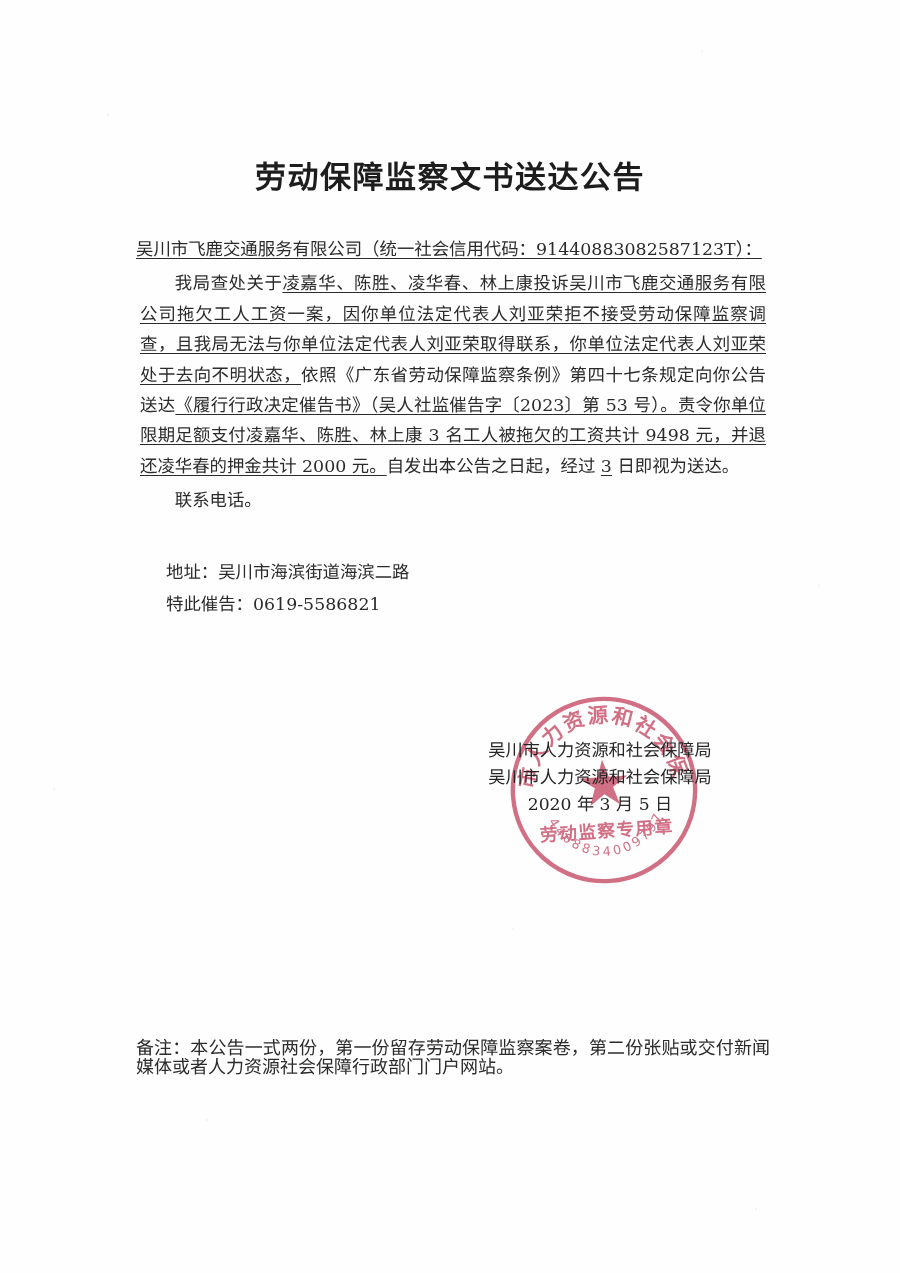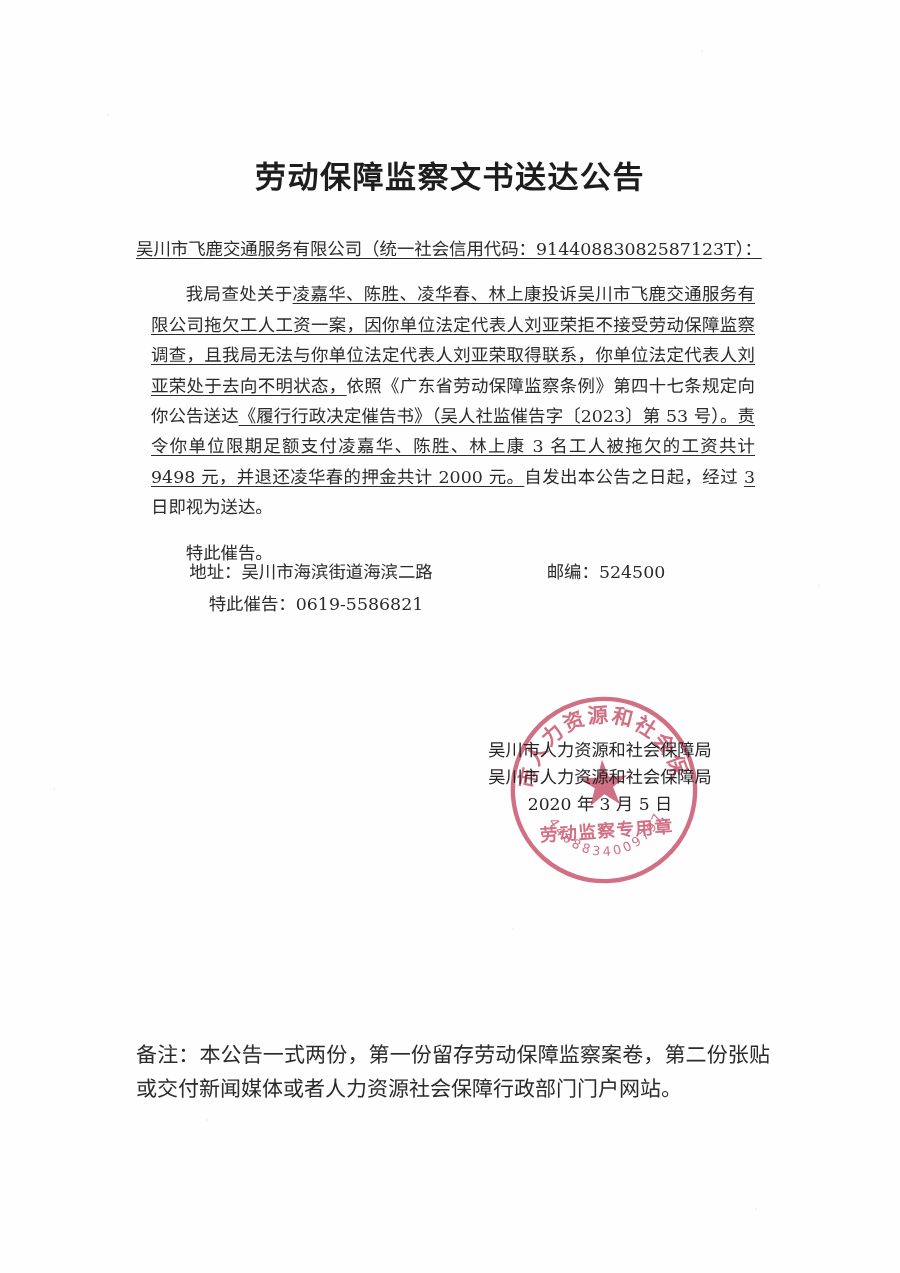--- a/index.html
+++ b/index.html
@@ -64,39 +64,38 @@
   .addressee {
     margin: 12px 0 2px 0;
     text-decoration: underline;
     text-underline-offset: 3px;
     text-decoration-thickness: 1px;
   }
 
   .addressee .tail-colon { text-decoration: none; }
 
   p.para {
-    margin: 15px;
+    margin: 4px;
     text-indent: 2em;
   }
 
   .u {
     text-decoration: underline;
     text-underline-offset: 3px;
     text-decoration-thickness: 1px;
   }
 
   
   .contact-block {
     position: absolute;
     top: 556px;
     left: 166px;
     width: 604px;
     font-size: 17.4px;
     line-height: 32px;
-    text-align: center;
   }
   .contact-row {
     display: flex;
   }
   .contact-col-left  { width: 290px; }
   .contact-col-right { width: 300px; }
 
   
   .signature-block {
     position: absolute;
@@ -120,22 +119,22 @@
     opacity: .82;
     transform: rotate(-4deg);
   }
   .seal svg { width: 100%; height: 100%; display: block; }
 
   .footer-note {
     position: absolute;
     top: 1038px;
     left: 136px;
     width: 634px;
-    font-size: 21px;
-    line-height: 34px;
+    font-size: 18px;
+    line-height: 19px;
     text-align: justify;
     text-justify: inter-ideograph;
   }
   .footer-note p { margin: 0; }
 </style>
 </head>
 <body>
 
 <div class="page">
 
@@ -143,27 +142,26 @@
 
   <div class="doc-title">劳动保障监察文书送达公告</div>
 
   <div class="body-area">
 
     <p class="addressee"><span>吴川市飞鹿交通服务有限公司</span><span>（统一社会信用代码：</span><span>91440883082587123T</span><span>）</span><span class="tail-colon">：</span></p>
 
     <p class="para"><span>我局查处关于</span><span class="u">凌嘉华、陈胜、凌华春、林上康投诉吴川市飞鹿交通服务有限公司拖欠工人工资一案，因你单位法定代表人刘亚荣拒不接受劳动保障监察调查，且我局无法与你单位法定代表人刘亚荣取得联系，你单位法定代表人刘亚荣处于去向不明状态，</span><span>依照《广东省劳动保障监察条例》第四十七条规定向你公告送达</span><span class="u">《履行行政决定催告书》（吴人社监催告字〔2023〕第 53 号）。责令你单位限期足额支付凌嘉华、陈胜、林上康 3 名工人被拖欠的工资共计 9498 元，并退还凌华春的押金共计 2000 元。</span><span>自发出本公告之日起，经过 </span><span class="u">3</span><span> 日即视为送达。</span></p>
 
 
-    <p class="para">特此催告。</p>
+    <p class="para">联系电话。</p>
   </div>
 
   <div class="contact-block">
     <div class="contact-row">
       <div class="contact-col-left"><span>地址：</span><span>吴川市海滨街道海滨二路</span></div>
-      <div class="contact-col-right"><span>邮编：</span><span>524500</span></div>
     </div>
     <div class="contact-row">
       <div class="contact-col-right"><span>特此催告：</span><span>0619-5586821</span></div>
     </div>
   </div>
 
   <div class="seal">
     <svg viewBox="0 0 200 200" xmlns="http://www.w3.org/2000/svg">
       <defs>
         <path id="arcTop" d="M 28 103 A 72 72 0 0 1 172 103"></path>

